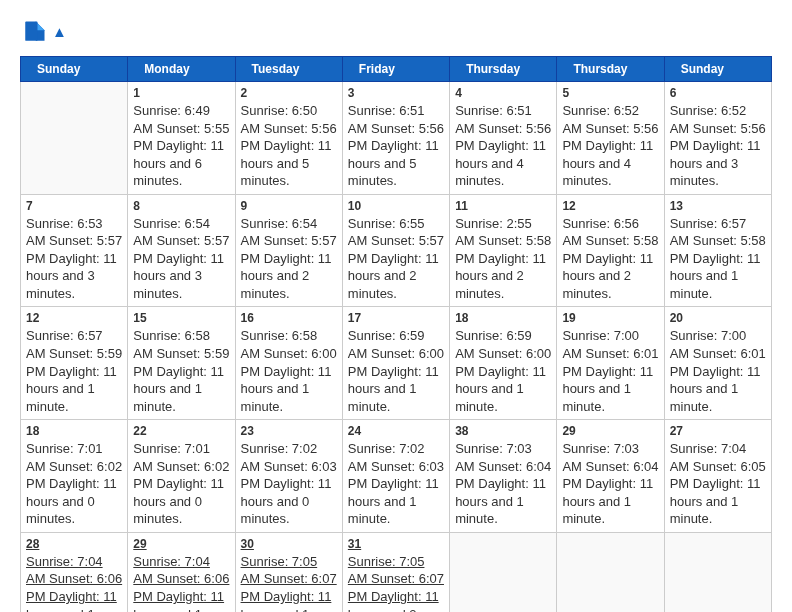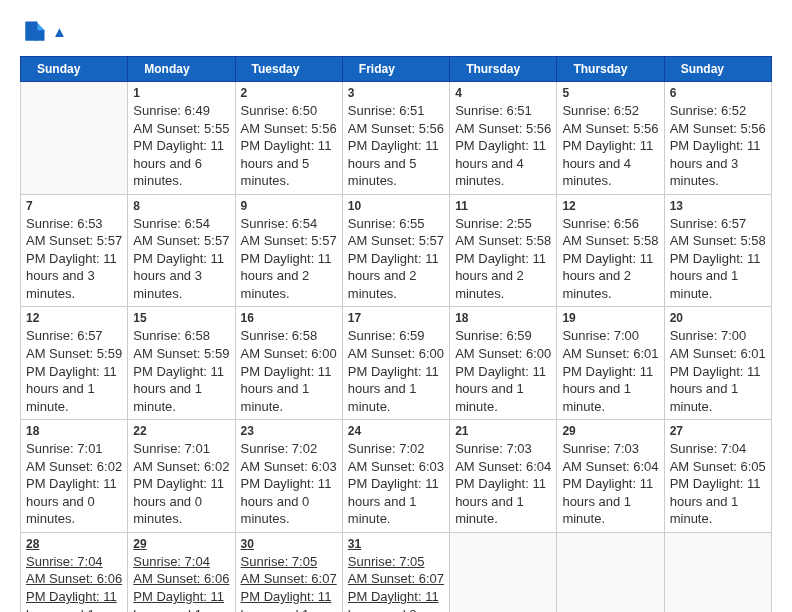--- a/index.html
+++ b/index.html
@@ -303,21 +303,21 @@
 and 0 minutes.</div>
           </td>
           <td>
             <span class="day-number">24</span>
             <div class="day-info">Sunrise: 7:02 AM
 Sunset: 6:03 PM
 Daylight: 11 hours
 and 1 minute.</div>
           </td>
           <td>
-            <span class="day-number">21</span>
+            <span class="day-number">38</span>
             <div class="day-info">Sunrise: 7:03 AM
 Sunset: 6:04 PM
 Daylight: 11 hours
 and 1 minute.</div>
           </td>
           <td>
             <span class="day-number">29</span>
             <div class="day-info">Sunrise: 7:03 AM
 Sunset: 6:04 PM
 Daylight: 11 hours

